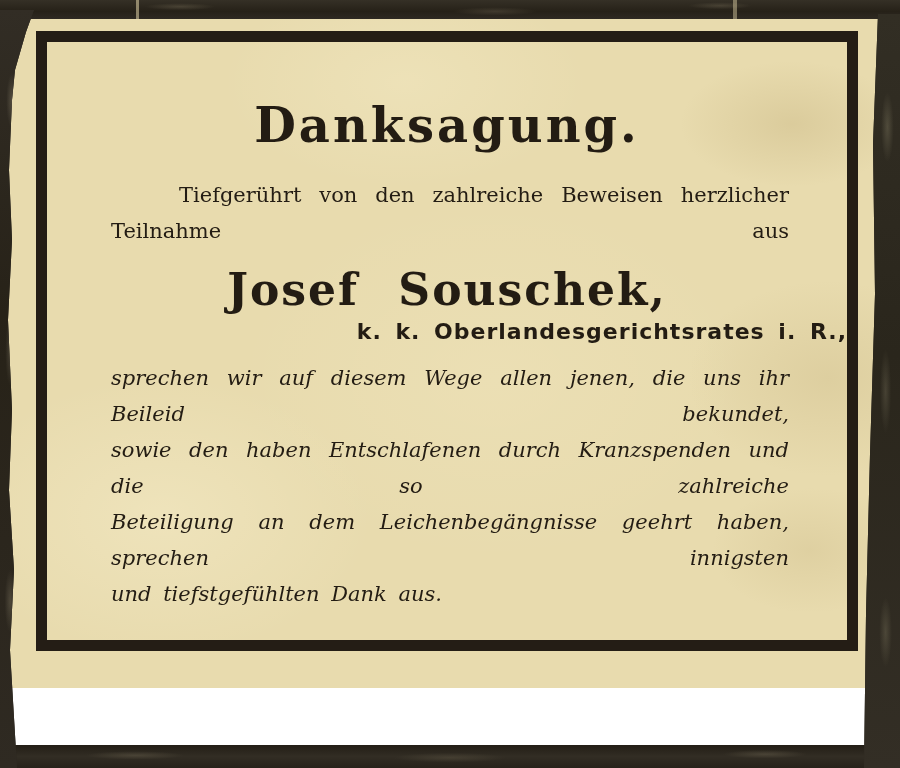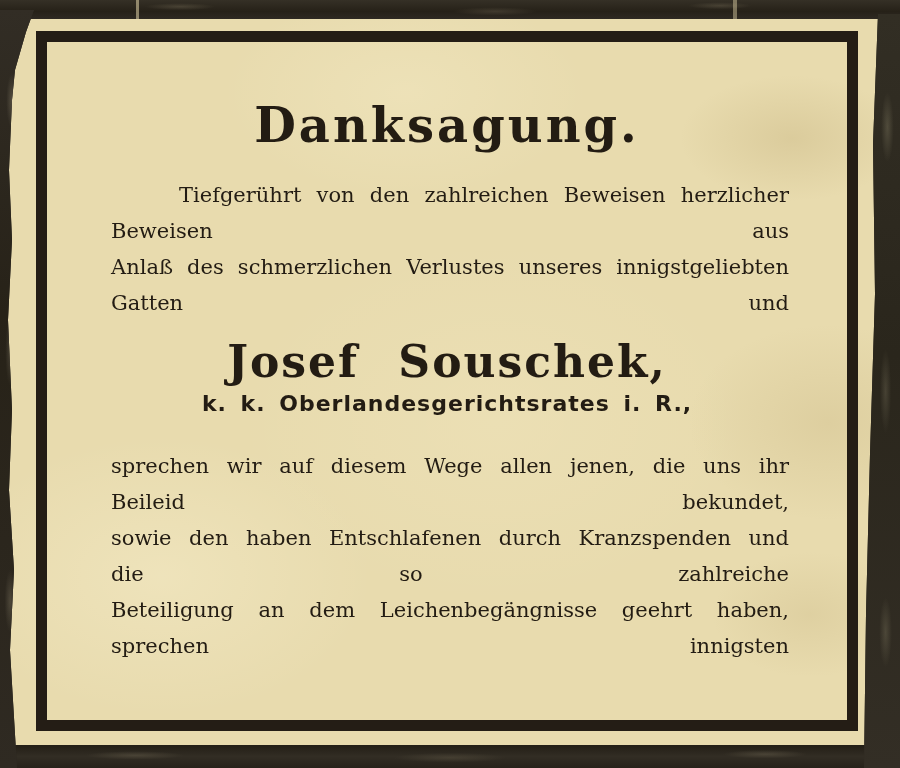--- a/index.html
+++ b/index.html
@@ -1,19 +1,19 @@
 <!DOCTYPE html>
 <html><head>
 <meta charset="utf-8">
 <style>
   html,body{margin:0;padding:0;}
   body{width:900px;height:768px;overflow:hidden;font-family:"DejaVu Serif", serif;}
 
   .scene{
-    position:relative;width:900px;height:768px;
+    position:relative;width:900px;height:688px;
     background-color:#e8dbae;
     background-image:
       radial-gradient(ellipse 160px 90px at 88% 18%, rgba(166,142,84,.20), transparent 70%),
       radial-gradient(ellipse 200px 140px at 92% 55%, rgba(166,142,84,.16), transparent 70%),
       radial-gradient(ellipse 140px 90px at 90% 80%, rgba(166,142,84,.14), transparent 70%),
       radial-gradient(ellipse 300px 200px at 18% 75%, rgba(255,248,220,.28), transparent 70%),
       radial-gradient(ellipse 260px 150px at 45% 12%, rgba(255,248,218,.22), transparent 70%),
       radial-gradient(ellipse 340px 240px at 55% 55%, rgba(255,246,214,.15), transparent 75%);
   }
 
@@ -70,61 +70,61 @@
     font-family:"DejaVu Serif", serif;font-weight:700;
     font-size:48px;line-height:1.05;letter-spacing:3px;
   }
 
   .para{
     margin:0;padding:0 58px 0 64px;
     font-size:21px;line-height:36px;
     word-spacing:5px;
   }
   .para-intro{margin-top:27px;}
-  .para-body{margin-top:32px;}
+  .para-body{margin-top:16px;font-style:italic;}
   .jline{text-align:justify;text-align-last:justify;}
   .jline.last{text-align-last:left;}
   .jline.first{text-indent:68px;}
 
   .deceased-name{
     margin:16px 0 0 0;text-align:center;
     font-family:"DejaVu Serif", serif;font-weight:700;
     font-size:44px;line-height:1.12;letter-spacing:2px;word-spacing:22px;
   }
   .deceased-title{
-    margin:4px 0 0 0;text-align:center;
+    margin:4px 0 0 0;text-align:right;
     font-family:"DejaVu Sans", sans-serif;font-weight:700;
     font-size:22px;letter-spacing:1px;word-spacing:5px;
   }
 </style>
 </head>
 <body>
 
 <div class="scene">
 
   <div class="edge edge-top"></div>
   <div class="edge edge-bottom"></div>
   <div class="edge-left edge"></div>
   <div class="edge-right edge"></div>
 
   <div class="frame">
     <div class="content">
 
       <h1 class="title">Danksagung.</h1>
 
       <div class="para para-intro">
-        <div class="jline first">Tiefgerührt von den zahlreichen Beweisen herzlicher Beweisen aus</div>
-        <div class="jline">Anlaß des schmerzlichen Verlustes unseres innigstgeliebten Gatten und</div>
+        <div class="jline first">Tiefgerührt von den zahlreiche Beweisen herzlicher Teilnahme aus</div>
       </div>
 
       <div class="deceased-name">Josef Souschek,</div>
 
       <div class="deceased-title">k. k. Oberlandesgerichtsrates i. R.,</div>
 
       <div class="para para-body">
         <div class="jline">sprechen wir auf diesem Wege allen jenen, die uns ihr Beileid bekundet,</div>
         <div class="jline">sowie den haben Entschlafenen durch Kranzspenden und die so zahlreiche</div>
         <div class="jline">Beteiligung an dem Leichenbegängnisse geehrt haben, sprechen innigsten</div>
+        <div class="jline last">und tiefstgefühlten Dank aus.</div>
       </div>
 
     </div>
   </div>
 </div>
 
 </body></html>

